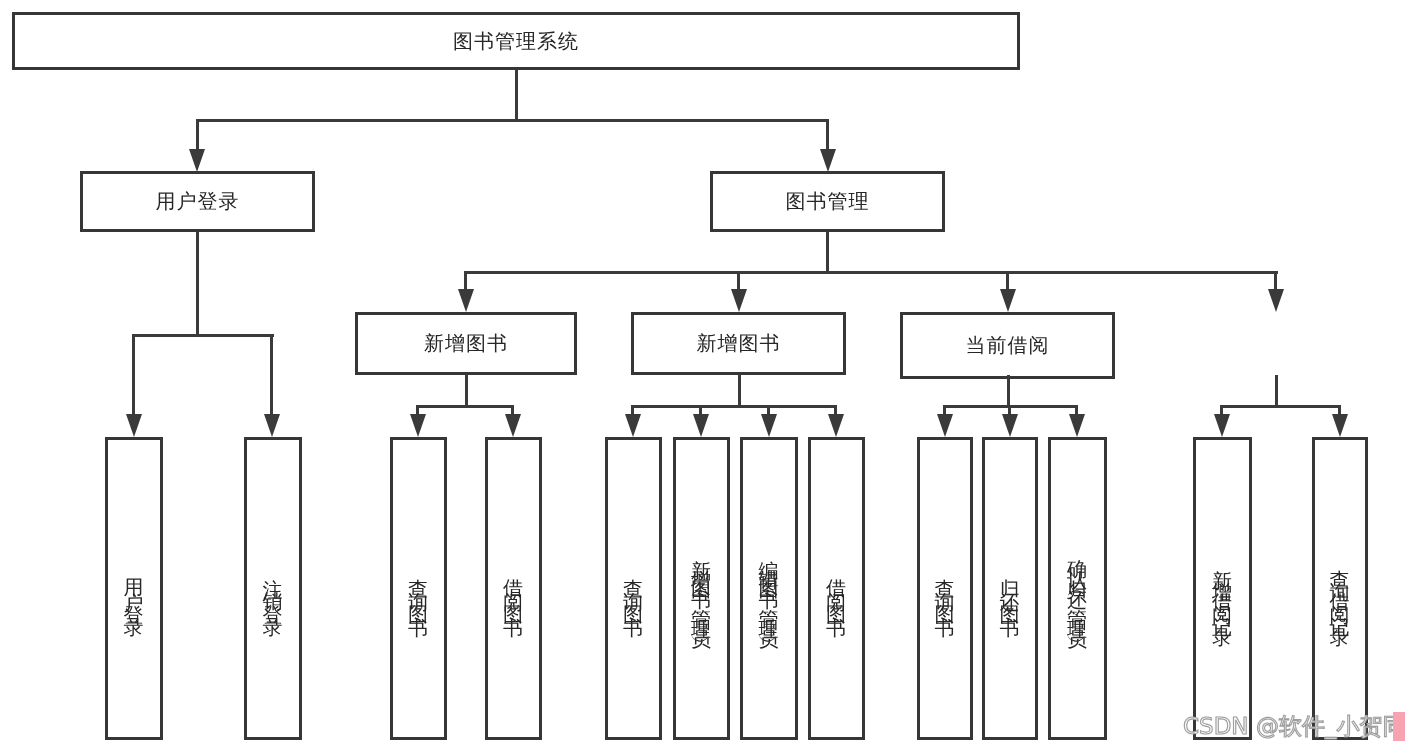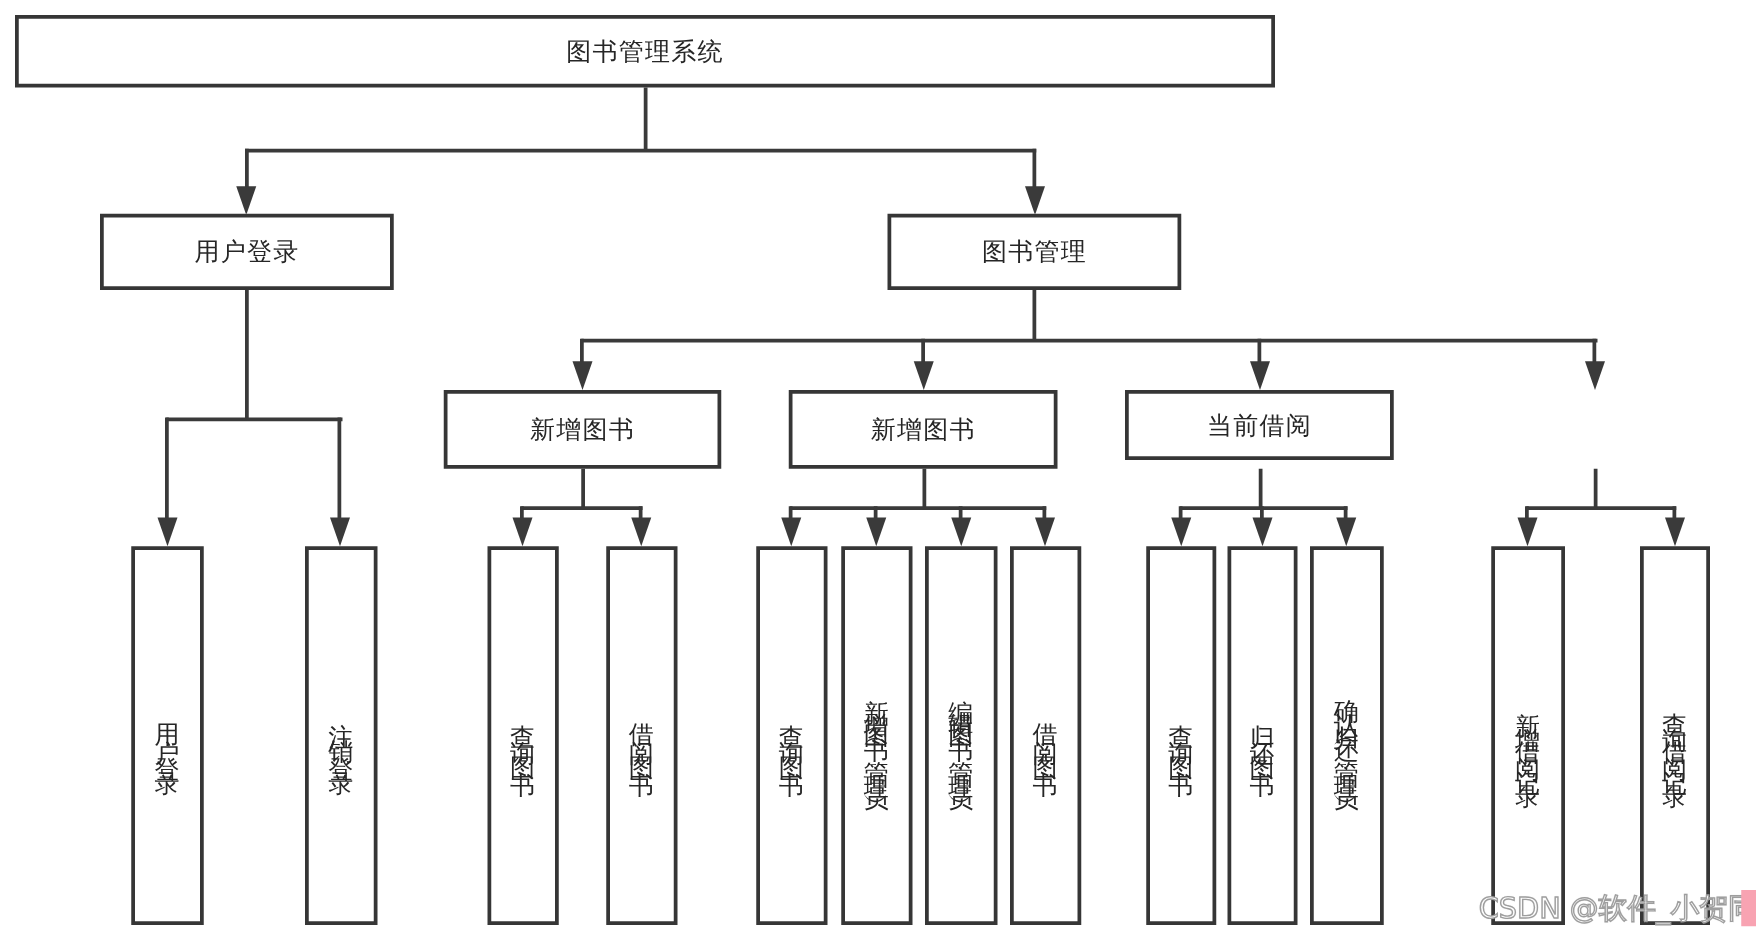--- a/index.html
+++ b/index.html
@@ -74,21 +74,21 @@
   <div class="ar" style="left:1000px;top:289px;"></div>
   <div class="vl" style="left:1274px;top:271px;height:20px;"></div>
   <div class="ar" style="left:1268px;top:289px;"></div>
 
   <div class="box" style="left:355px;top:312px;width:222px;height:63px;">
     <span>新增图书</span>
   </div>
   <div class="box" style="left:631px;top:312px;width:215px;height:63px;">
     <span>新增图书</span>
   </div>
-  <div class="box" style="left:900px;top:312px;width:215px;height:56px;text-align:right;">
+  <div class="box" style="left:900px;top:312px;width:215px;height:67px;text-align:right;">
     <span>当前借阅</span>
   </div>
 
   <div class="vl" style="left:465px;top:375px;height:32px;"></div>
   <div class="hl" style="left:417px;top:405px;width:97px;"></div>
   <div class="vl" style="left:416px;top:405px;height:11px;"></div>
   <div class="ar" style="left:410px;top:414px;"></div>
   <div class="vl" style="left:511px;top:405px;height:11px;"></div>
   <div class="ar" style="left:505px;top:414px;"></div>
 

